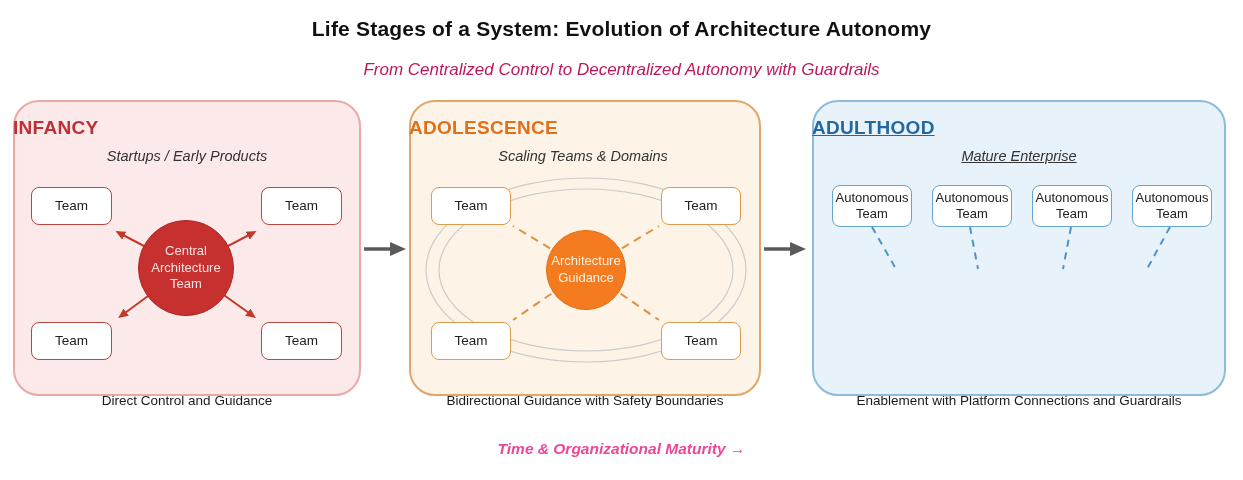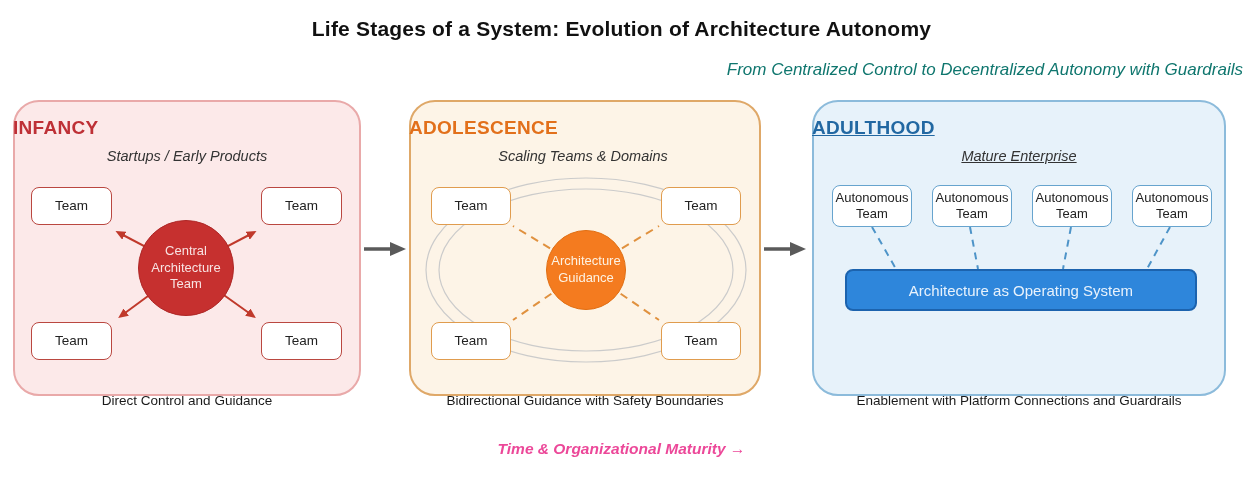--- a/index.html
+++ b/index.html
@@ -1,20 +1,20 @@
 <!DOCTYPE html>
 <html><head>
 <meta charset="utf-8">
 <style>
   html,body{margin:0;padding:0;background:#ffffff;}
   body{width:1243px;height:480px;font-family:"Liberation Sans",sans-serif;position:relative;overflow:hidden;}
   .canvas{position:absolute;left:0;top:0;width:1243px;height:480px;}
 
   .title{position:absolute;top:17px;left:0;right:0;text-align:center;font-size:21px;font-weight:bold;color:#111;letter-spacing:.2px;}
-  .subtitle{position:absolute;top:60px;left:0;right:0;text-align:right;font-size:17px;font-style:italic;color:#0f766e;}
+  .subtitle{position:absolute;top:60px;left:0;right:0;text-align:center;font-size:17px;font-style:italic;color:#be185d;}
 
   .panel{position:absolute;top:100px;height:296px;border-radius:26px;border:2px solid;box-sizing:border-box;z-index:1;}
   .p1{left:13px;width:348px;background:#FCE9E9;border-color:#E9A9A9;}
   .p2{left:409px;width:352px;background:#FDF4E7;border-color:#DFA868;}
   .p3{left:812px;width:414px;background:#E7F2FA;border-color:#8CBBDB;}
 
   .overlay{position:absolute;left:0;top:0;z-index:2;pointer-events:none;}
 
   .stage-title{position:absolute;top:117px;font-size:19px;font-weight:bold;text-align:left;z-index:3;letter-spacing:.3px;}
   .st1{left:13px;width:348px;color:#BE3036;}
@@ -111,18 +111,17 @@
   <div class="tbox tb-org" style="left:661px;top:322px;">Team</div>
   <div class="circle c2">Architecture Guidance</div>
   <div class="caption cap2">Bidirectional Guidance with Safety Boundaries</div>
 
   <div class="stage-title st3">ADULTHOOD</div>
   <div class="stage-sub st3">Mature Enterprise</div>
   <div class="tbox tb-blu" style="left:832px;top:185px;">Autonomous Team</div>
   <div class="tbox tb-blu" style="left:932px;top:185px;">Autonomous Team</div>
   <div class="tbox tb-blu" style="left:1032px;top:185px;">Autonomous Team</div>
   <div class="tbox tb-blu" style="left:1132px;top:185px;">Autonomous Team</div>
-  <div class="bar">Architecture as Operating System</div>
   <div class="caption cap3">Enablement with Platform Connections and Guardrails</div>
 
   <div class="axis">Time &amp; Organizational Maturity →</div>
 
 </div>
 
 </body></html>

